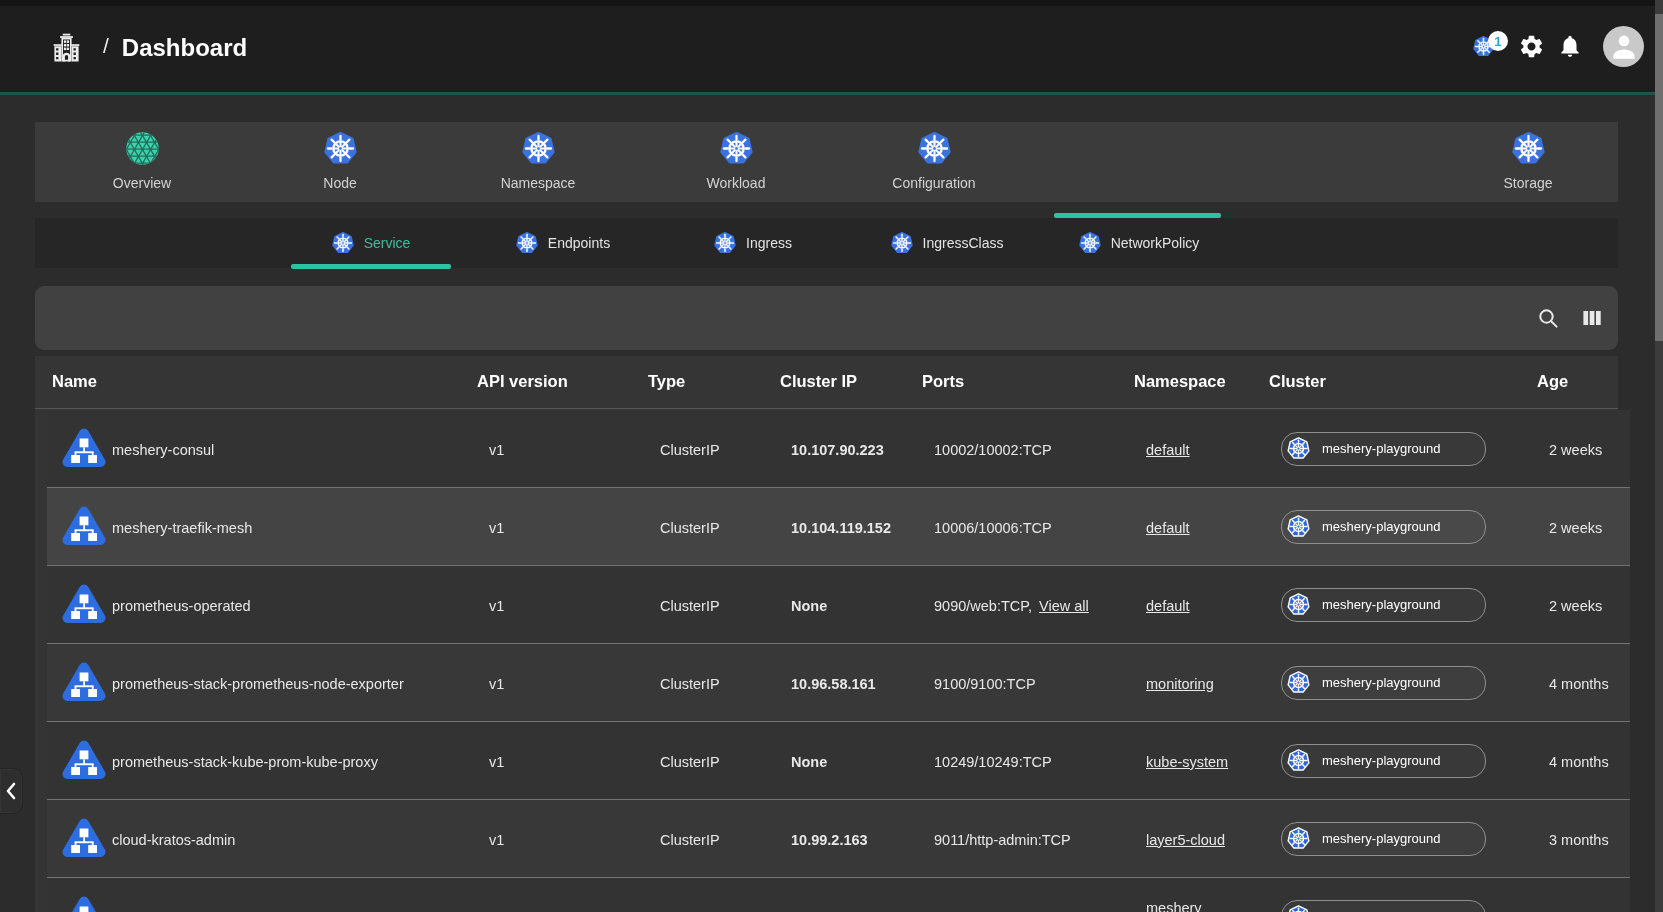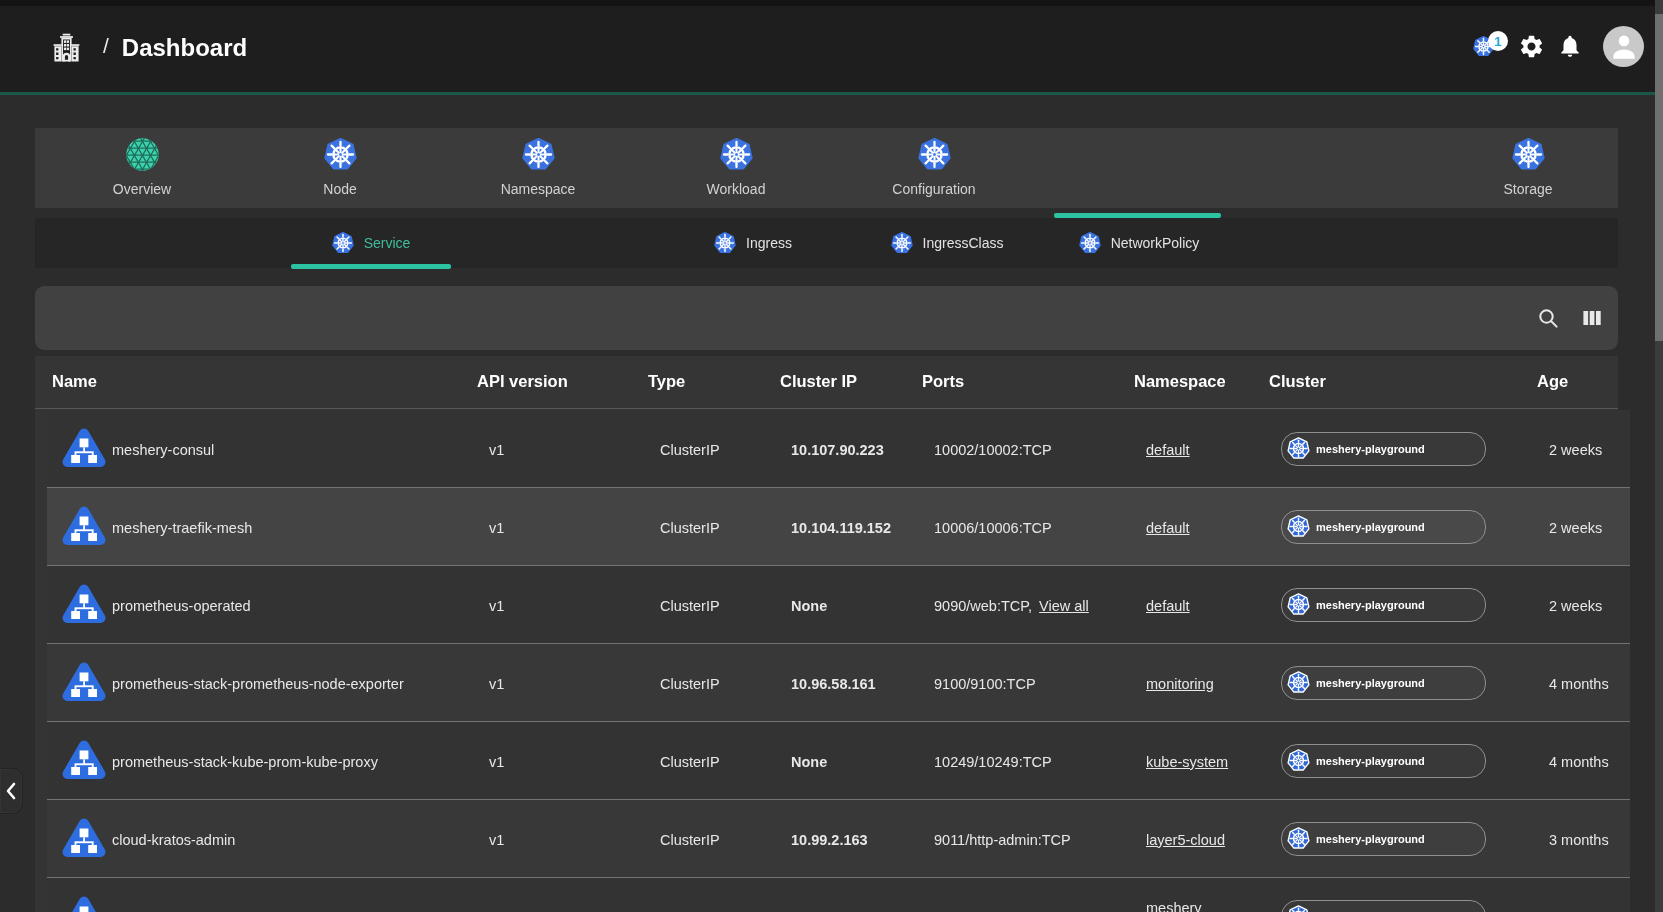--- a/index.html
+++ b/index.html
@@ -7,21 +7,21 @@
        font-family:"Liberation Sans", sans-serif; position:relative;}
   .abs{position:absolute;}
   
   #header{left:0;top:0;width:1663px;height:92px;background:#1e1e1e;border-bottom:3px solid #1a564a;}
   #topstrip{left:0;top:0;width:1663px;height:6px;background:#141414;}
   #crumb{left:52px;top:30px;display:flex;align-items:center;color:#fff;}
   #slash{color:#ececec;font-size:21px;margin:0 0 0 22px;}
   #dash{font-size:24px;font-weight:bold;margin-left:13px;position:relative;top:1.5px;}
   #hicons{right:19px;top:0;height:92px;display:flex;align-items:center;}
   
-  #strip1{left:35px;top:128px;width:1583px;height:80px;background:#3b3b3b;}
+  #strip1{left:35px;top:122px;width:1583px;height:80px;background:#3b3b3b;}
   .tab1{position:absolute;top:0;width:198px;height:80px;display:flex;flex-direction:column;align-items:center;}
   .tab1 .ic{margin-top:9px;height:35px;display:flex;align-items:center;justify-content:center;}
   .tab1 .lb{margin-top:9px;font-size:14px;color:#d2d2d2;}
   .tab1 .lb.sel{color:#50c6a8;}
   #under1{left:1054px;top:213px;width:167px;height:5px;background:#2cc3a3;border-radius:2px;}
   
   #strip2{left:35px;top:218px;width:1583px;height:50px;background:#262626;}
   .tab2{position:absolute;top:0;height:50px;display:flex;align-items:center;justify-content:center;gap:10px;}
   .tab2 .lb{font-size:14px;color:#e3e3e3;}
   .tab2 .lb.sel{color:#3fbd9c;}
@@ -40,21 +40,21 @@
   .svcic{position:absolute;left:15px;top:17px;}
   .nm{left:65px;}
   .c2{left:442px;}
   .c3{left:613px;}
   .c4{left:744px;font-weight:bold;}
   .c5{left:887px;}
   .c6{left:1099px;text-decoration:underline;}
   .c8{left:1502px;}
   .chip{position:absolute;left:1234px;top:50%;transform:translateY(-50%);height:32px;width:203px;
         border:1px solid #8f8f8f;border-radius:16px;display:flex;align-items:center;background:rgba(255,255,255,0.03);}
-  .chip .ct{margin-left:6px;font-size:11px;font-weight:bold;color:#fff;letter-spacing:0;}
+  .chip .ct{margin-left:12px;font-size:13px;font-weight:normal;color:#fff;letter-spacing:0;}
   .chip svg{margin-left:5px;}
   .va{text-decoration:underline;margin-left:3px;}
   
   #backbtn{left:0px;top:768px;width:22px;height:44px;background:#2e2e2e;border:1px solid #242424;border-left:none;box-shadow:inset 0 0 0 1px rgba(255,255,255,0.03);
            border-radius:0 10px 10px 0;display:flex;align-items:center;justify-content:center;}
   
   #sbtrack{left:1655px;top:0;width:8px;height:912px;background:#3c3c3c;}
   #sbthumb{left:1655px;top:14px;width:8px;height:327px;background:#6f6f6f;}
 </style>
 </head>
@@ -298,20 +298,26 @@
 </div>
 <div class="abs" id="under1"></div>
 
 <div class="abs" id="strip2">
   <div class="tab2" style="left:240px;width:192px">
     <svg width="22" height="22">
         <use href="#k8s"></use>
       </svg>
       <span class="lb sel">Service</span>
   </div>
+  <div class="tab2" style="left:432px;width:192px">
+    <svg width="22" height="22">
+        <use href="#k8s"></use>
+      </svg>
+      <span class="lb">Endpoints</span>
+  </div>
   <div class="tab2" style="left:622px;width:192px">
     <svg width="22" height="22">
         <use href="#k8s"></use>
       </svg>
       <span class="lb">Ingress</span>
   </div>
   <div class="tab2" style="left:816px;width:192px">
     <svg width="22" height="22">
         <use href="#k8s"></use>
       </svg>

